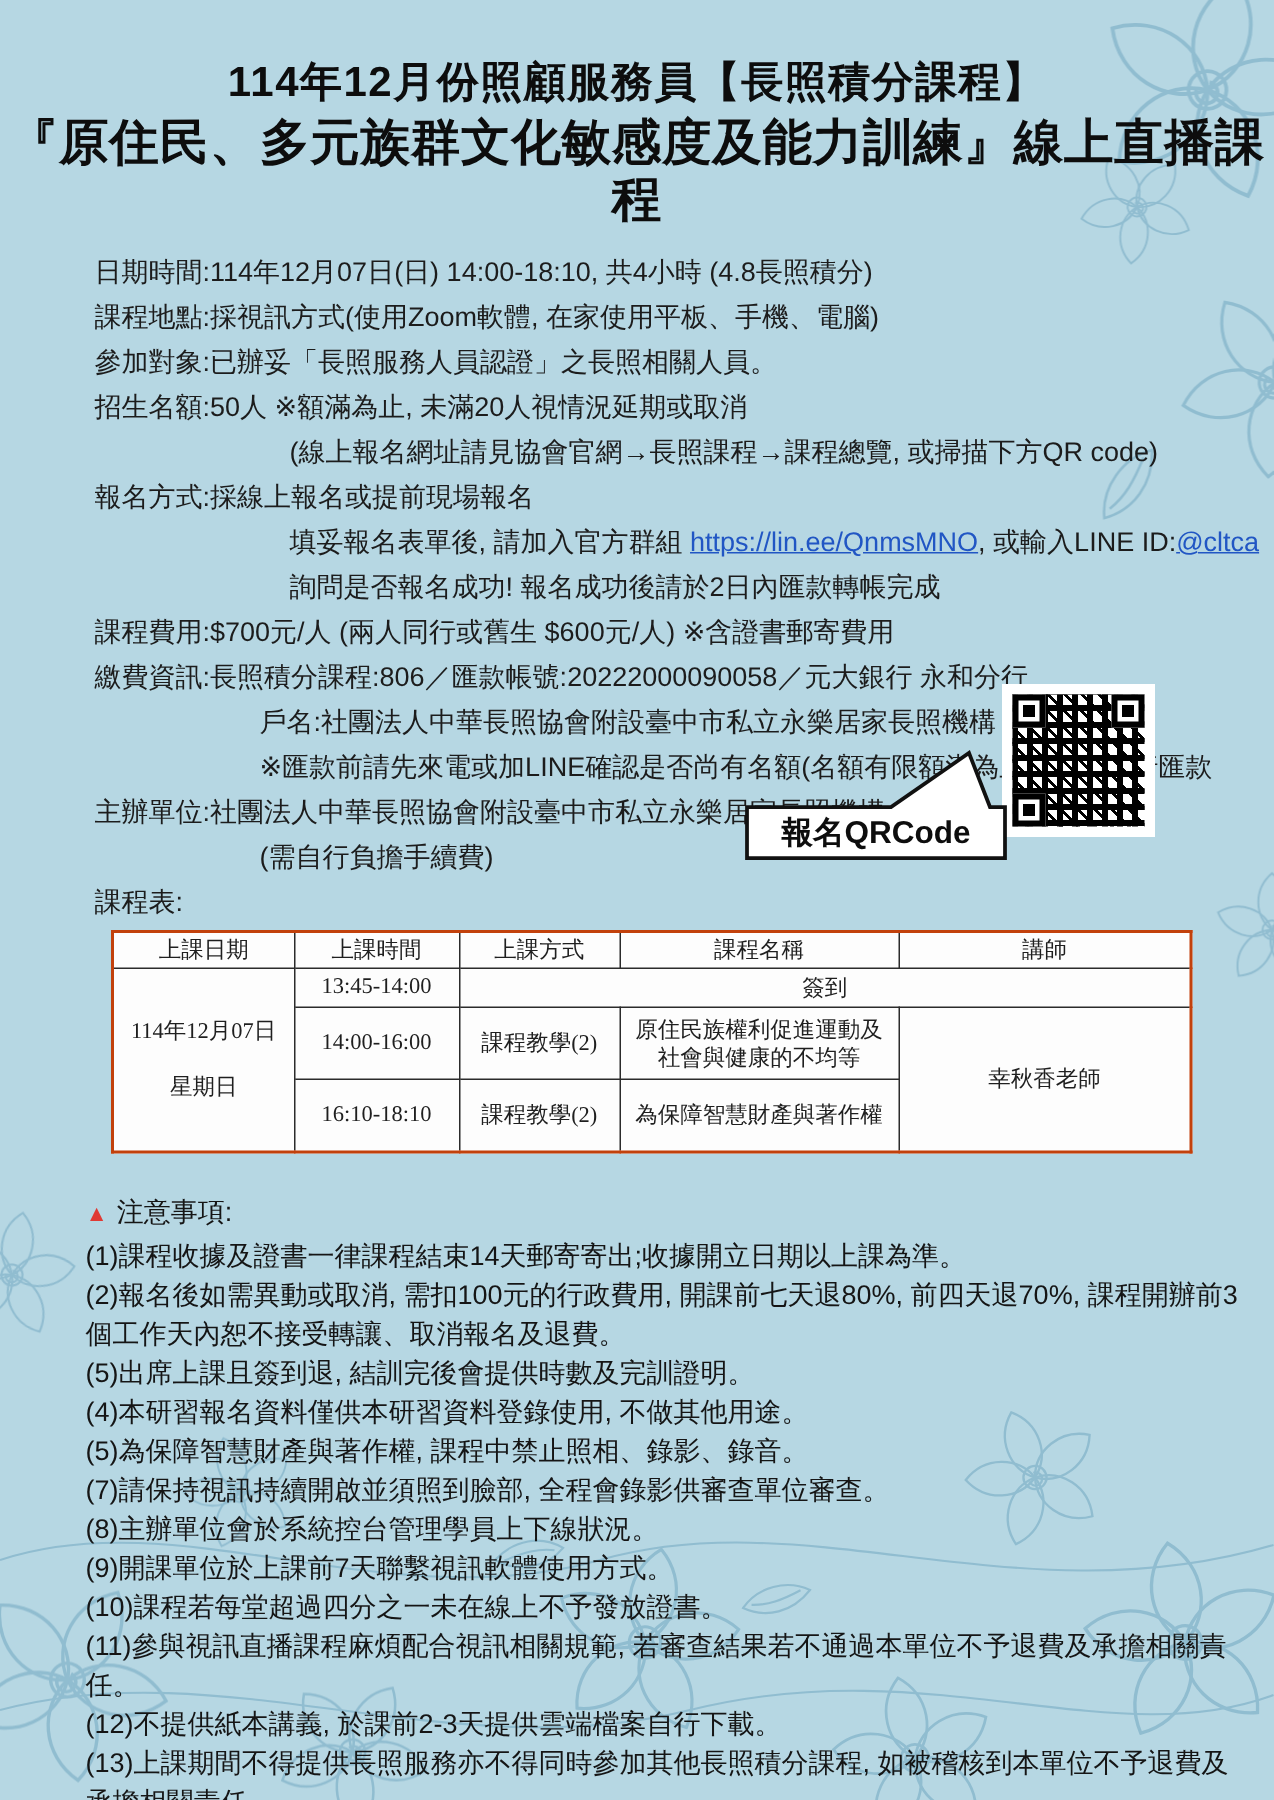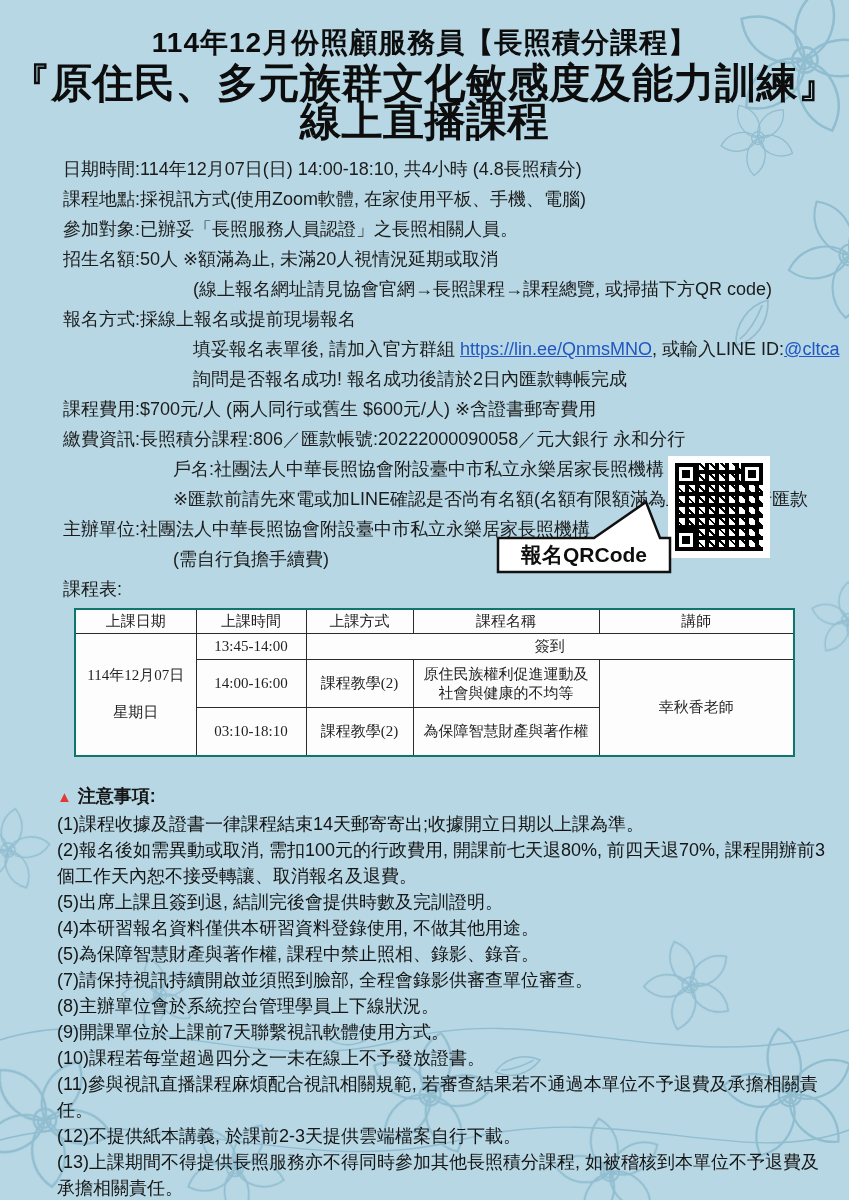--- a/index.html
+++ b/index.html
@@ -9,23 +9,23 @@
     background:#b6d7e3;
     overflow:hidden;
     font-family:"Liberation Sans","DejaVu Sans",sans-serif;
     color:#1c1c1c;
   }
   .page *{box-sizing:border-box;}
   .bg-art{position:absolute;inset:0;z-index:0;}
   .content{position:relative;z-index:1;}
 
   
-  .title{ text-align:center; padding-top:26px; font-weight:bold; color:#0d0d0d; }
+  .title{ text-align:center; padding-top:38px; font-weight:bold; color:#0d0d0d; }
   .title-line1{font-size:28px; letter-spacing:1px; line-height:34px;}
-  .title-line2{font-size:41px; letter-spacing:0.5px; line-height:38px; margin-top:4px;}
+  .title-line2{font-size:33px; letter-spacing:0.5px; line-height:38px; margin-top:4px;}
 
   
   .info{margin:14px 0 0 63px; font-size:18px; line-height:30px; width:786px;}
   .line{white-space:nowrap;}
   .b{font-weight:normal;}
   .sub1{padding-left:130px;}
   .sub2{padding-left:110px;}
   a.doc-link{color:#2156c4; text-decoration:underline;}
 
   
@@ -51,30 +51,30 @@
   .schedule-table{
     margin:4px 0 0 74px;
     border-collapse:collapse;
     width:719px;
     font-family:"Liberation Serif","DejaVu Serif",serif;
     font-size:15px; color:#1f1f1f;
     background:#fdfdfd;
     table-layout:fixed;
   }
   .schedule-table td{border:1.5px solid #2b2b2b; text-align:center; padding:2px 10px; vertical-align:middle;}
-  .schedule-table{border:2px solid #0f766e;}
+  .schedule-table{border:2px solid #c2410c;}
   .row-header td{height:24px;}
   .row-signin td{height:26px;}
   .row-c1 td{height:48px;}
   .row-c2 td{height:48px;}
   .date-line2{margin-top:18px;}
 
   
   .notes{margin:26px 14px 0 57px; width:778px; font-size:18px; line-height:26px; color:#151515;}
-  .notes-heading{font-weight:bold; margin-bottom:1px;}
+  .notes-heading{font-weight:normal; margin-bottom:1px;}
   .tri{color:#e03a34; font-size:15px; margin-right:6px;}
 </style>
 </head>
 <body>
 
 <div class="page">
 
   <svg class="bg-art" width="849" height="1200" viewBox="0 0 849 1200" aria-hidden="true">
     <defs>
       <g id="petal">
@@ -201,21 +201,21 @@
         <td>13:45-14:00</td>
         <td colspan="3">簽到</td>
       </tr>
       <tr class="row-c1">
         <td>14:00-16:00</td>
         <td>課程教學(2)</td>
         <td>原住民族權利促進運動及社會與健康的不均等</td>
         <td rowspan="2">幸秋香老師</td>
       </tr>
       <tr class="row-c2">
-        <td>03:10-18:10</td>
+        <td>16:10-18:10</td>
         <td>課程教學(2)</td>
         <td>為保障智慧財產與著作權</td>
       </tr>
     </tbody>
       </table>
 
     <div class="notes">
       <div class="notes-heading">
         <span class="tri">▲</span><span>注意事項:</span>
       </div>

